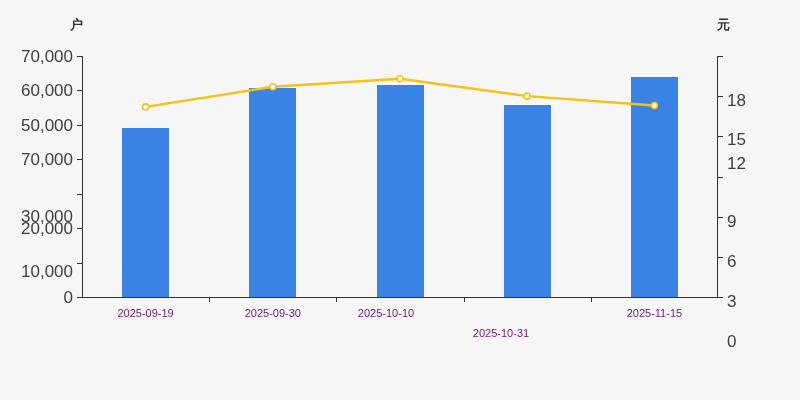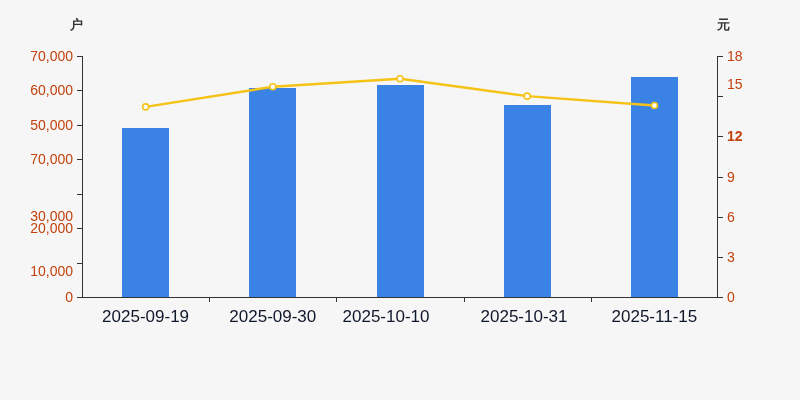--- a/index.html
+++ b/index.html
@@ -65,41 +65,41 @@
     position: absolute;
     height: 1px;
     background: #333333;
     width: 5px;
   }
   .tick-left  { left: -5px; }
   .tick-right { right: -5px; }
 
   .label-left, .label-right {
     position: absolute;
-    font-size: 14px;
-    color: #c2410c;
+    font-size: 17px;
+    color: #404040;
     white-space: nowrap;
     line-height: 1;
   }
   .label-left  { right: calc(100% + 9px); transform: translateY(-50%); }
-  .label-right { left: calc(100% + 9px);  transform: translateY(-50%); }
+  .label-right { left: calc(100% + 9px);  transform: translateY(-50%); margin-top: 44px; }
 
   
   .tick-x {
     position: absolute;
     top: 241px;
     width: 1px;
     height: 5px;
     background: #333333;
   }
   .label-x {
     position: absolute;
     top: 252px;
-    font-size: 17px;
-    color: #0f172a;
+    font-size: 11px;
+    color: #701a75;
     white-space: nowrap;
     transform: translateX(-50%);
     line-height: 1;
   }
 
   
   .bar {
     position: absolute;
     bottom: 0;
     background: #3a82e4;
@@ -151,35 +151,35 @@
     <div id="right-ticks">
         <div class="tick-right" style="top: 241px;"></div>
         <div class="label-right" style="top: 241px;">0</div>
         <div class="tick-right" style="top: 200.833px;"></div>
         <div class="label-right" style="top: 200.833px;">3</div>
         <div class="tick-right" style="top: 160.667px;"></div>
         <div class="label-right" style="top: 160.667px;">6</div>
         <div class="tick-right" style="top: 120.5px;"></div>
         <div class="label-right" style="top: 120.5px;">9</div>
         <div class="tick-right" style="top: 80.3333px;"></div>
-        <div class="label-right" style="top: 80px; font-weight: bold;">12</div>
+        <div class="label-right" style="top: 63px;">12</div>
         <div class="tick-right" style="top: 40.1667px;"></div>
-        <div class="label-right" style="top: 28px; text-align: center;">15</div>
+        <div class="label-right" style="top: 39px; text-align: center;">15</div>
         <div class="tick-right" style="top: 0px;"></div>
         <div class="label-right" style="top: 0px;">18</div>
       </div>
     <div id="x-ticks">
         <div class="tick-x" style="left: 127.2px;"></div>
         <div class="tick-x" style="left: 254.4px;"></div>
         <div class="tick-x" style="left: 381.6px;"></div>
         <div class="tick-x" style="left: 508.8px;"></div>
         <div class="label-x" style="left: 63.6px;">2025-09-19</div>
         <div class="label-x" style="left: 190.8px;">2025-09-30</div>
         <div class="label-x" style="left: 304px;">2025-10-10</div>
-        <div class="label-x" style="left: 442px;">2025-10-31</div>
+        <div class="label-x" style="left: 419px; margin-top: 20px;">2025-10-31</div>
         <div class="label-x" style="left: 572.4px;">2025-11-15</div>
       </div>
     <div id="bars">
         <div class="bar" style="left: 40.1px; width: 47px; height: 168.7px; background: rgb(58, 130, 228);"></div>
         <div class="bar" style="left: 167.3px; width: 47px; height: 208.637px; background: rgb(58, 130, 228);"></div>
         <div class="bar" style="left: 294.5px; width: 47px; height: 211.736px; background: rgb(58, 130, 228);"></div>
         <div class="bar" style="left: 421.7px; width: 47px; height: 192.111px; background: rgb(58, 130, 228);"></div>
         <div class="bar" style="left: 548.9px; width: 47px; height: 220.343px; background: rgb(58, 130, 228);"></div>
       </div>
 

